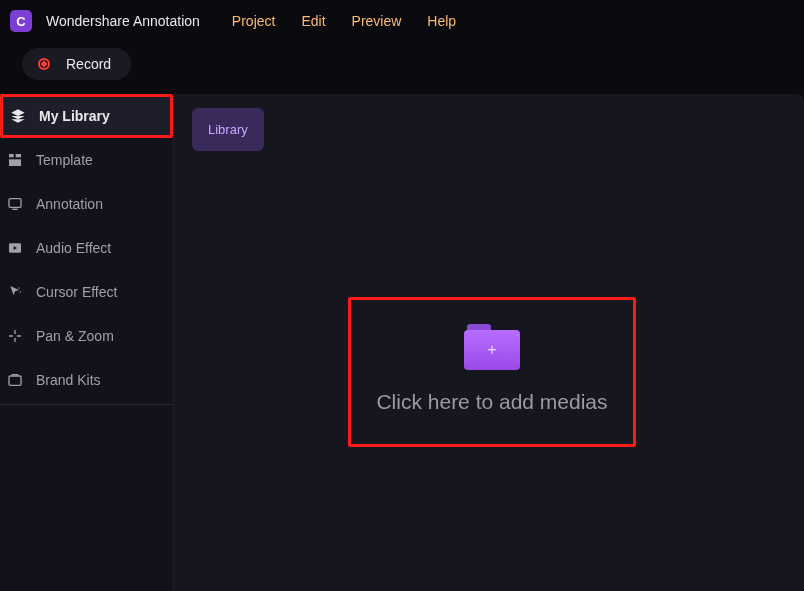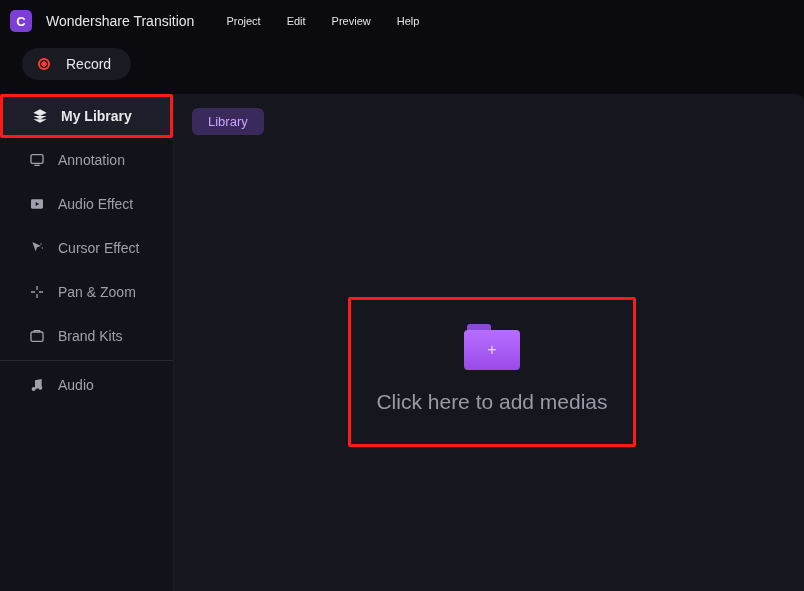--- a/index.html
+++ b/index.html
@@ -35,22 +35,22 @@
       color: #e8e8ec;
       font-size: 14px;
       font-weight: 500;
       margin-right: 24px;
     }
     .menu {
       display: flex;
       gap: 26px;
     }
     .menu-item {
-      color: #e5e5e5;
-      font-size: 11px;
+      color: #fdba74;
+      font-size: 14px;
       cursor: pointer;
     }
     .record-row {
       padding: 6px 0 14px 22px;
     }
     .record-btn {
       background: #1a1a22;
       border: none;
       border-radius: 18px;
       padding: 8px 20px 8px 16px;
@@ -75,21 +75,21 @@
     .sidebar {
       width: 174px;
       background: #12121a;
       border-right: 1px solid #1c1c26;
       overflow-y: auto;
     }
     .sidebar-item {
       display: flex;
       align-items: center;
       height: 44px;
-      padding: 0 28px;
+      padding: 0 6px;
       gap: 12px;
       cursor: pointer;
       color: #a0a0ac;
       font-size: 14px;
     }
     .sidebar-item.active {
       background: #1e1e2a;
       color: #e8e8ec;
       font-weight: 600;
     }
@@ -118,21 +118,21 @@
       border-radius: 0 8px 0 0;
     }
     .tab-row {
       padding: 14px 18px;
     }
     .tab {
       display: inline-block;
       background: #3a2a5c;
       color: #c9a6ff;
       font-size: 13px;
-      padding: 6px 16px;
+      padding: 14px 16px;
       border-radius: 6px;
     }
     .drop-zone {
       position: absolute;
       left: 318px;
       top: 278px;
       transform: translate(-50%, -50%);
       width: 288px;
       height: 150px;
       display: flex;
@@ -166,21 +166,21 @@
     }
     .drop-text { color: #9a9aa6; font-size: 21px; }
   </style>
 </head>
 <body>
 
 <div class="titlebar">
   <div class="logo">
     <span>C</span>
   </div>
-  <div class="app-title">Wondershare Transition</div>
+  <div class="app-title">Wondershare Annotation</div>
   <div class="menu">
     <span class="menu-item">Project</span>
     <span class="menu-item">Edit</span>
     <span class="menu-item">Preview</span>
     <span class="menu-item">Help</span>
   </div>
 </div>
 
 <div class="record-row">
   <button class="record-btn">
@@ -194,20 +194,30 @@
 
     <div class="sidebar-item active highlight-box">
       <span class="sicon">
         <svg viewBox="0 0 24 24" fill="currentColor">
             <path d="M12 2L2 7l10 5 10-5-10-5zM2 12l10 5 10-5M2 17l10 5 10-5"></path>
           </svg>
       </span>
       <span>My Library</span>
     </div>
 
+    <div class="sidebar-item">
+      <span class="sicon">
+        <svg viewBox="0 0 24 24" fill="currentColor">
+            <rect x="3" y="3" width="7" height="5"></rect>
+            <rect x="13" y="3" width="8" height="5"></rect>
+            <rect x="3" y="11" width="18" height="10"></rect>
+          </svg>
+      </span>
+      <span>Template</span>
+    </div>
 
     <div class="sidebar-item">
       <span class="sicon">
         <svg viewBox="0 0 24 24" fill="none" stroke="currentColor" stroke-width="2">
             <rect x="3" y="4" width="18" height="13" rx="2"></rect>
             <path d="M8 20h8"></path>
           </svg>
       </span>
       <span>Annotation</span>
     </div>
@@ -250,30 +260,20 @@
             <rect x="3" y="6" width="18" height="14" rx="2"></rect>
             <path d="M8 6V4h8v2"></path>
           </svg>
       </span>
       <span>Brand Kits</span>
     </div>
 
     <div class="divider"></div>
 
 
-    <div class="sidebar-item">
-      <span class="sicon">
-        <svg viewBox="0 0 24 24" fill="currentColor">
-            <path d="M9 18V5l10-2v13"></path>
-            <circle cx="7" cy="18" r="3"></circle>
-            <circle cx="17" cy="16" r="3"></circle>
-          </svg>
-      </span>
-      <span>Audio</span>
-    </div>
 
   </div>
 
   <div class="main">
     <div class="tab-row">
       <span class="tab">Library</span>
     </div>
 
     <div class="drop-zone highlight-box">
       <div class="folder-icon">

